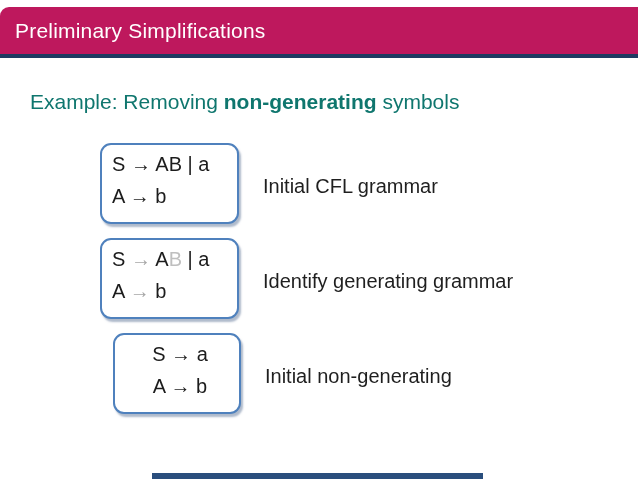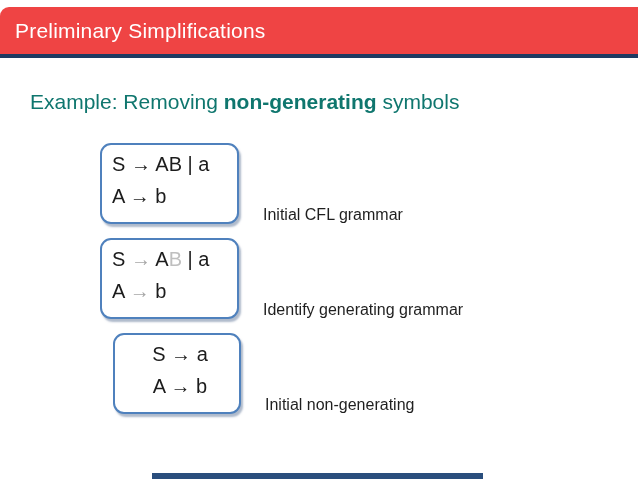--- a/index.html
+++ b/index.html
@@ -7,41 +7,41 @@
     width:638px;height:479px;
     background:#ffffff;
     font-family:"Liberation Sans",sans-serif;
     position:relative;overflow:hidden;
   }
   .slide{position:absolute;inset:0;}
 
   
   .title-bar{
     position:absolute;top:7px;left:0;right:0;height:47px;
-    background:#ef4444;
+    background:#be185d;
     border-bottom:4px solid #1E3A61;
     border-top-left-radius:9px;
     display:flex;align-items:center;
     padding-left:15px;
   }
   .title-bar .title{
     color:#ffffff;font-size:21px;letter-spacing:0.2px;
   }
 
   
   .heading{
     position:absolute;left:30px;top:90px;
     font-size:21px;color:#0f766e;
   }
   .heading b{font-weight:bold;}
 
   
   .step-row{
     position:absolute;left:100px;
-    display:flex;align-items:flex-end;
+    display:flex;align-items:center;
   }
   .row-0{top:143px;}
   .row-1{top:238px;}
   .row-2{top:333px;}
 
   .grammar-box{
     width:125px;height:74px;
     background:#ffffff;
     border:2.5px solid #4F81BD;
     border-radius:11px;
@@ -55,21 +55,21 @@
   }
   .g-line{
     font-size:20px;line-height:32px;color:#1c1c1c;
     white-space:pre;
   }
   .seg-normal{color:#1c1c1c;}
   .seg-muted{color:#A6A6A6;}
   .seg-muted-light{color:#BFBFBF;}
 
   .caption{
-    font-size:16px;color:#1f1f1f;
+    font-size:20px;color:#1f1f1f;
     margin-left:24px;margin-top:6px;
     white-space:nowrap;
   }
 
   
   .footer-bar{
     position:absolute;bottom:0;left:152px;width:331px;height:6px;
     background:#2A4E7D;
   }
 </style>

